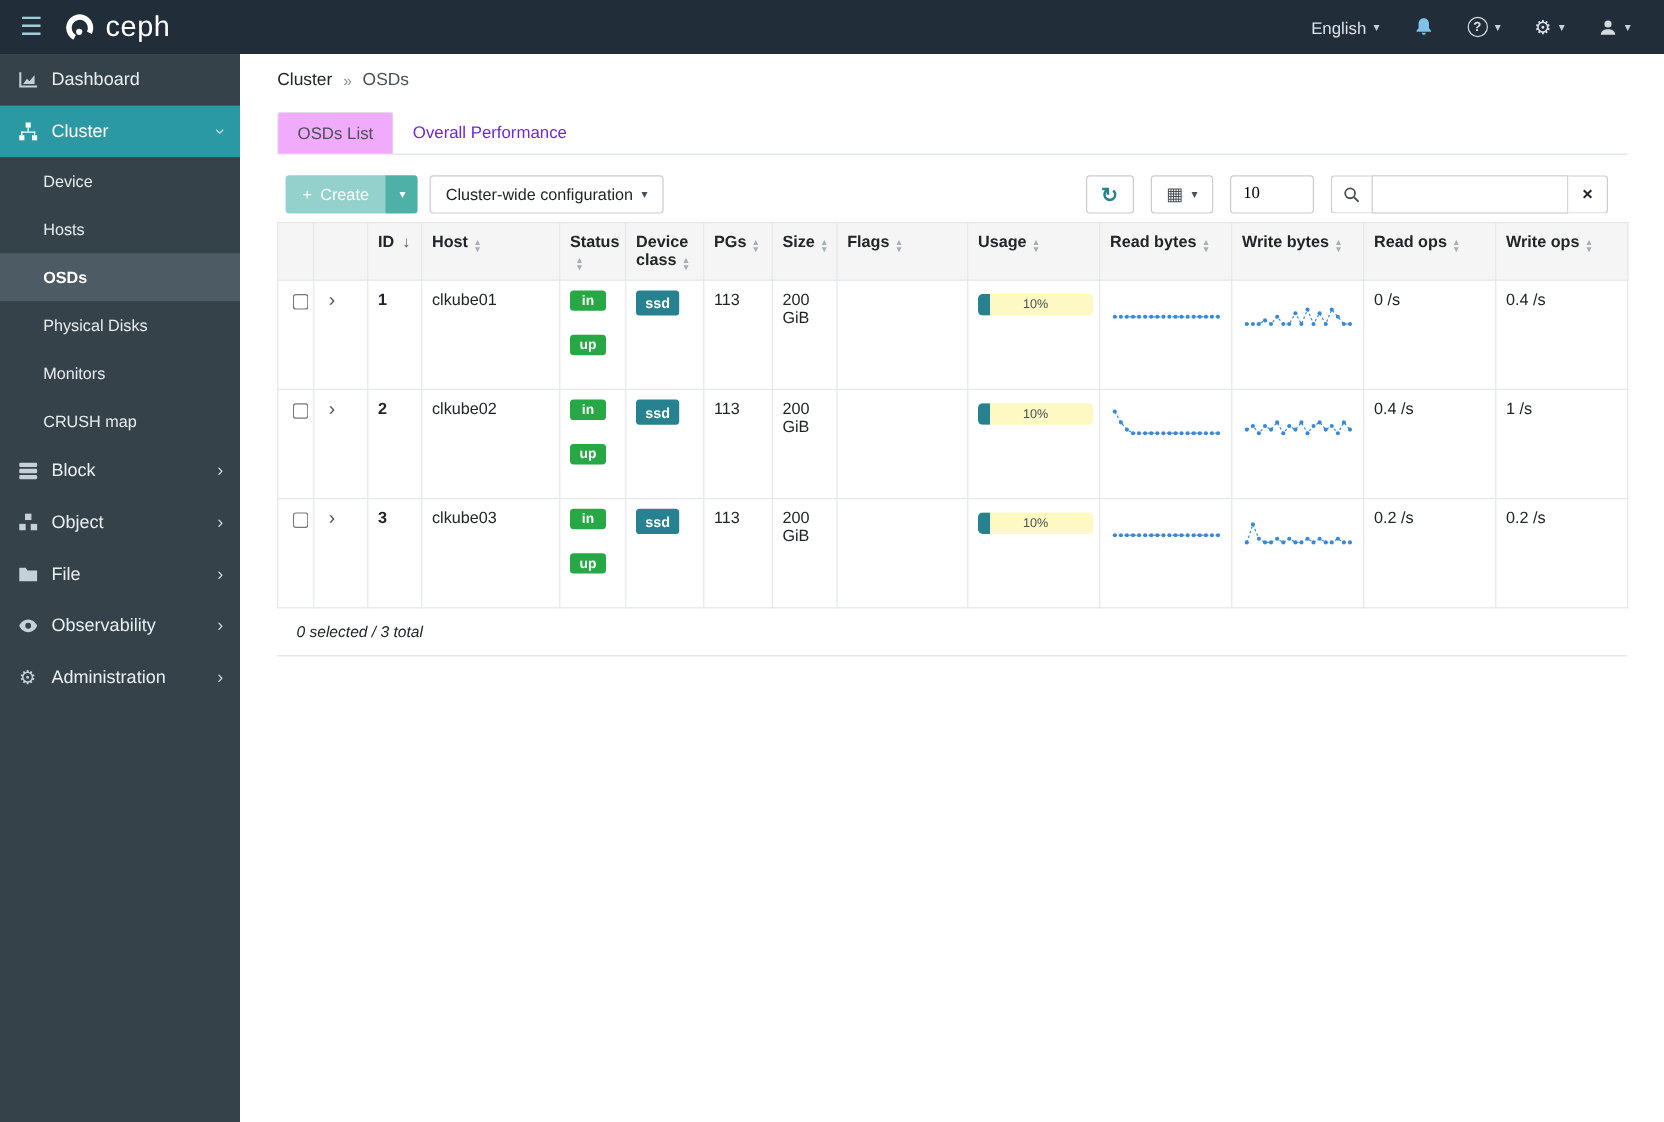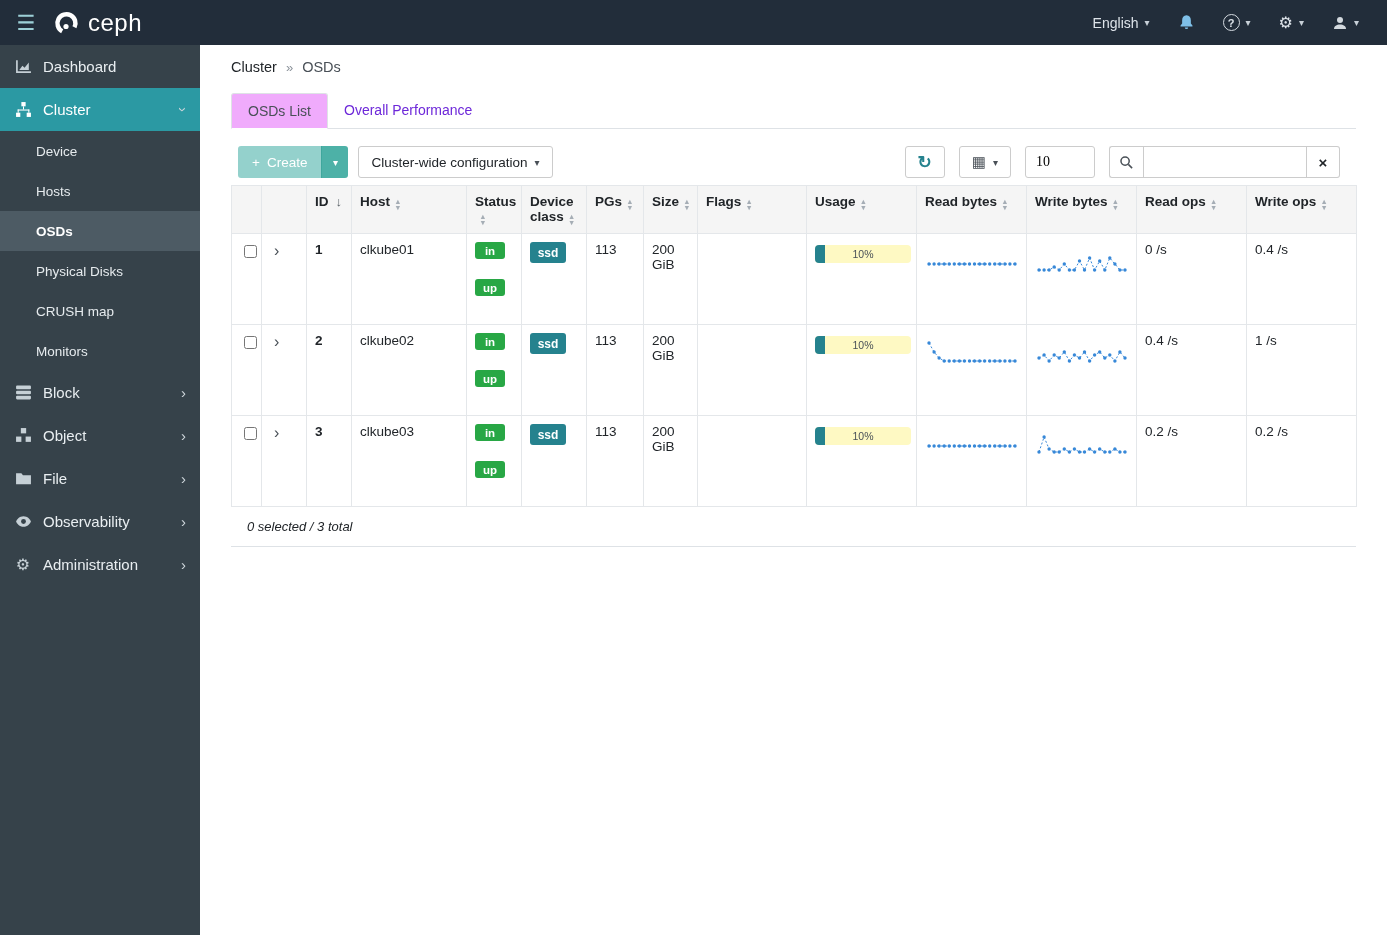--- a/index.html
+++ b/index.html
@@ -174,24 +174,24 @@
     <div class="sub-item">
       <span>Hosts</span>
     </div>
     <div class="sub-item active">
       <span>OSDs</span>
     </div>
     <div class="sub-item">
       <span>Physical Disks</span>
     </div>
     <div class="sub-item">
+      <span>Monitors</span>
+    </div>
+    <div class="sub-item">
       <span>CRUSH map</span>
-    </div>
-    <div class="sub-item">
-      <span>Monitors</span>
     </div>
   </div>
 
   <div class="side-item">
     <span class="side-icon">
       <svg class="icn" width="17" height="17" viewBox="0 0 16 16">
         <rect x="1" y="1.5" width="14" height="3.4" rx="1"></rect>
         <rect x="1" y="6.3" width="14" height="3.4" rx="1"></rect>
         <rect x="1" y="11.1" width="14" height="3.4" rx="1"></rect>
       </svg>

